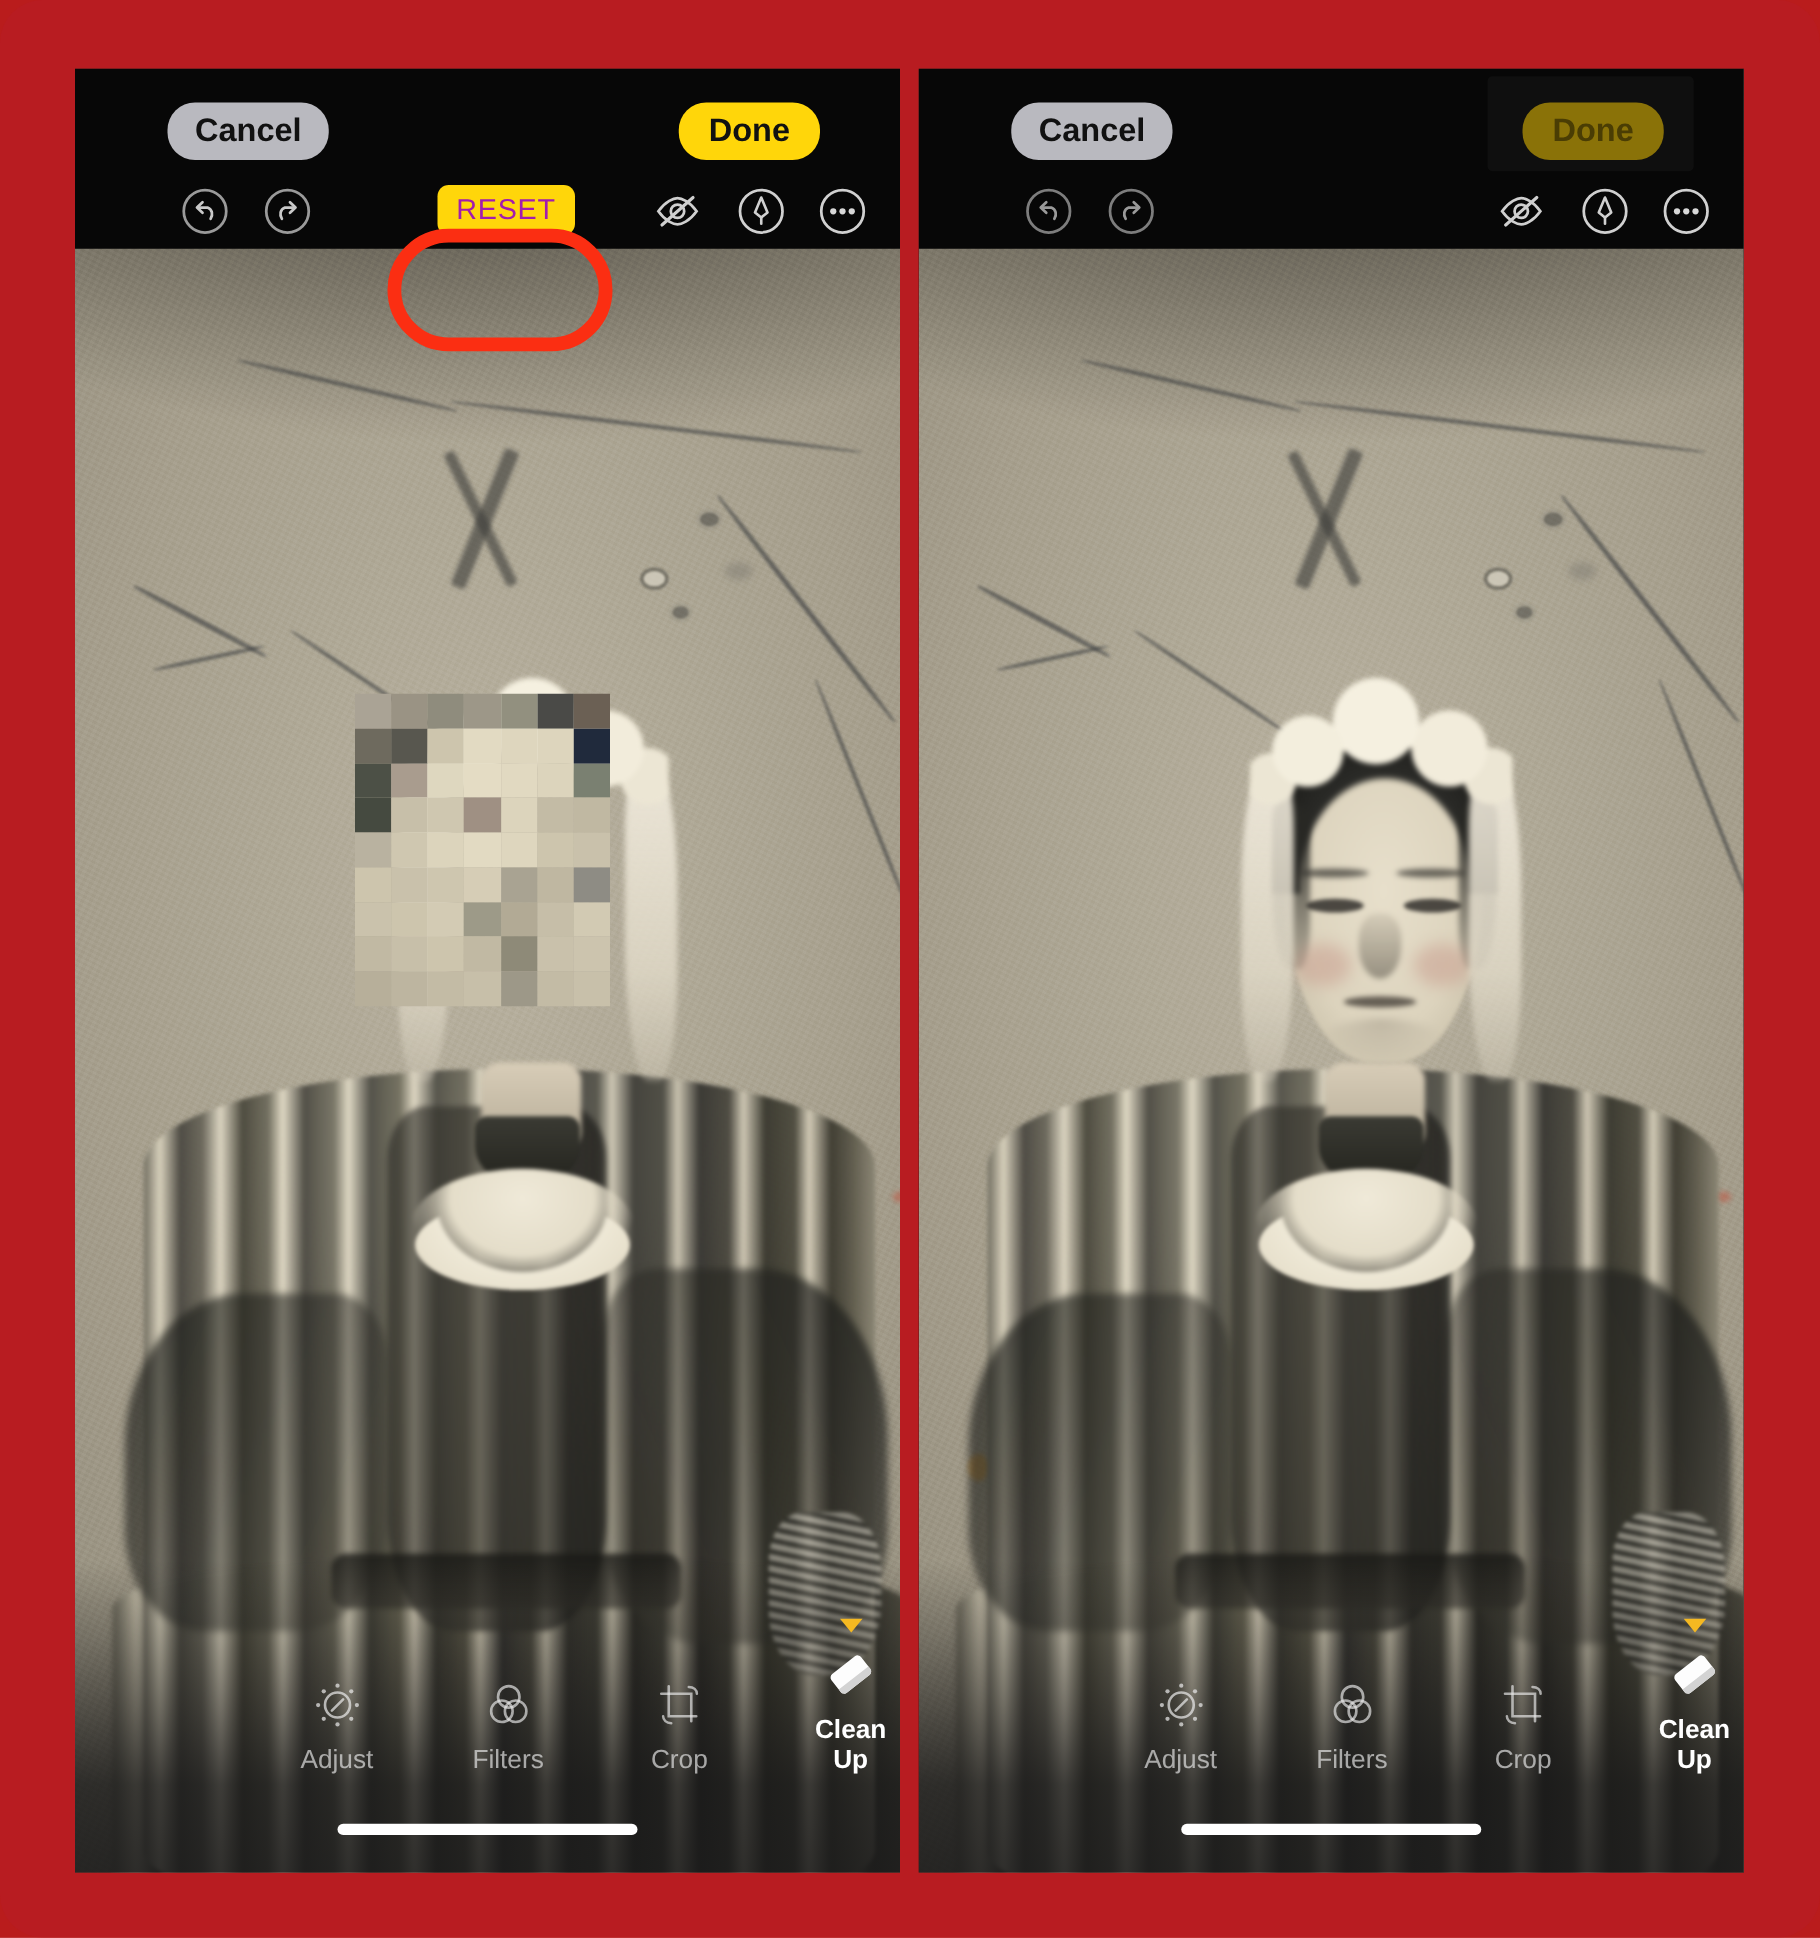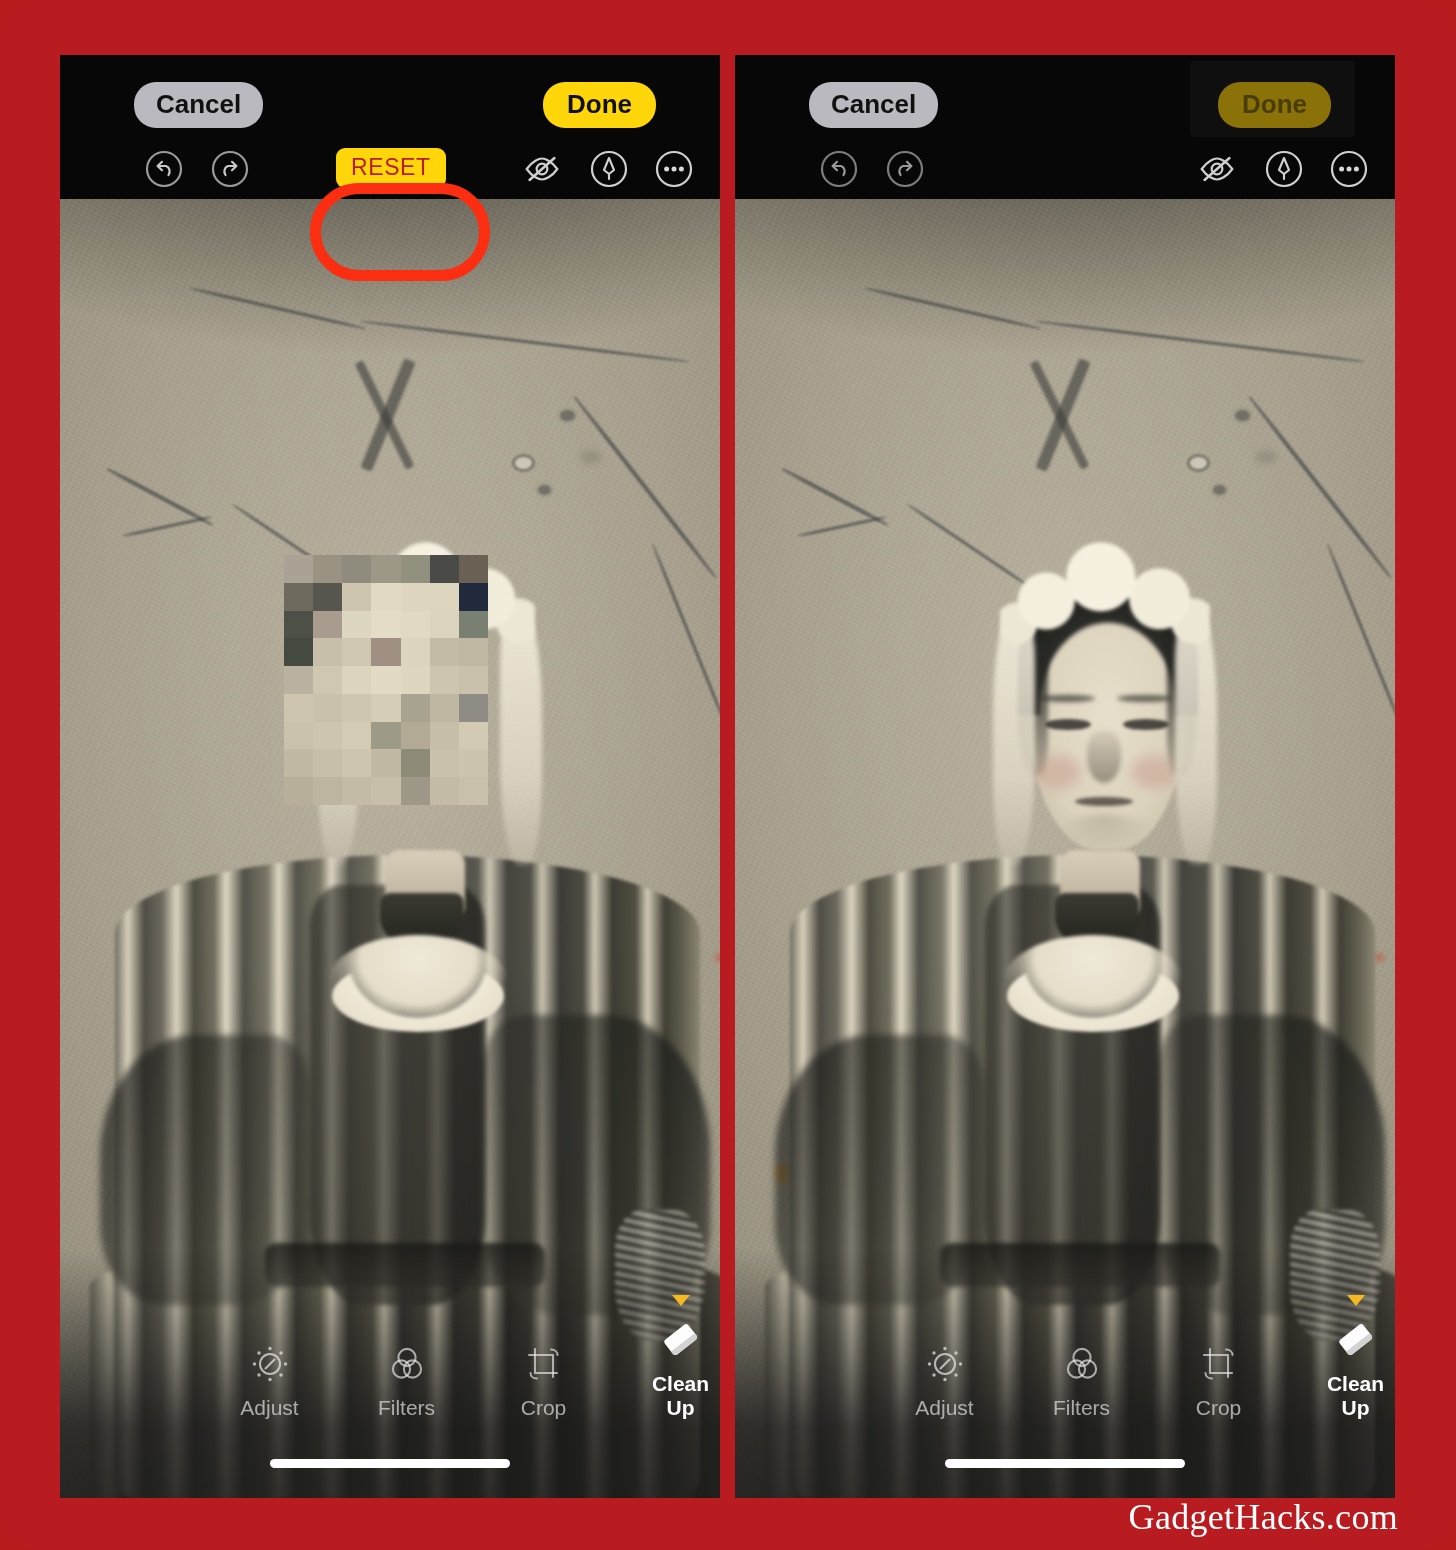--- a/index.html
+++ b/index.html
@@ -279,22 +279,22 @@
     position: absolute; left: 0; top: 92px; width: 660px; height: 52px;
   }
   .icon-circle {
     position: absolute; top: 0;
     width: 44px; height: 44px;
     display: flex; align-items: center; justify-content: center;
   }
   .icon-circle svg { display: block; }
 
   .reset-btn {
-    position: absolute; left: 276px; top: 1px;
-    background: #ffd60a; color: #b91c1c;
+    position: absolute; left: 290px; top: 1px;
+    background: #ffd60a; color: #a21caf;
     font-size: 23px; font-weight: 500; letter-spacing: .6px;
     padding: 8px 15px 9px;
     border-radius: 9px;
     line-height: 1;
   }
 
   
   .annot-oval {
     position: absolute;
     left: 250px; top: 128px;
@@ -739,14 +739,13 @@
             </div>
             <div class="lbl">Clean Up</div>
           </div>
 
         </div>
         <div class="home-ind"></div>
       </div>
     </div>
   </div>
 
-  <div class="watermark">GadgetHacks.com</div>
 </div>
 
 </body></html>

